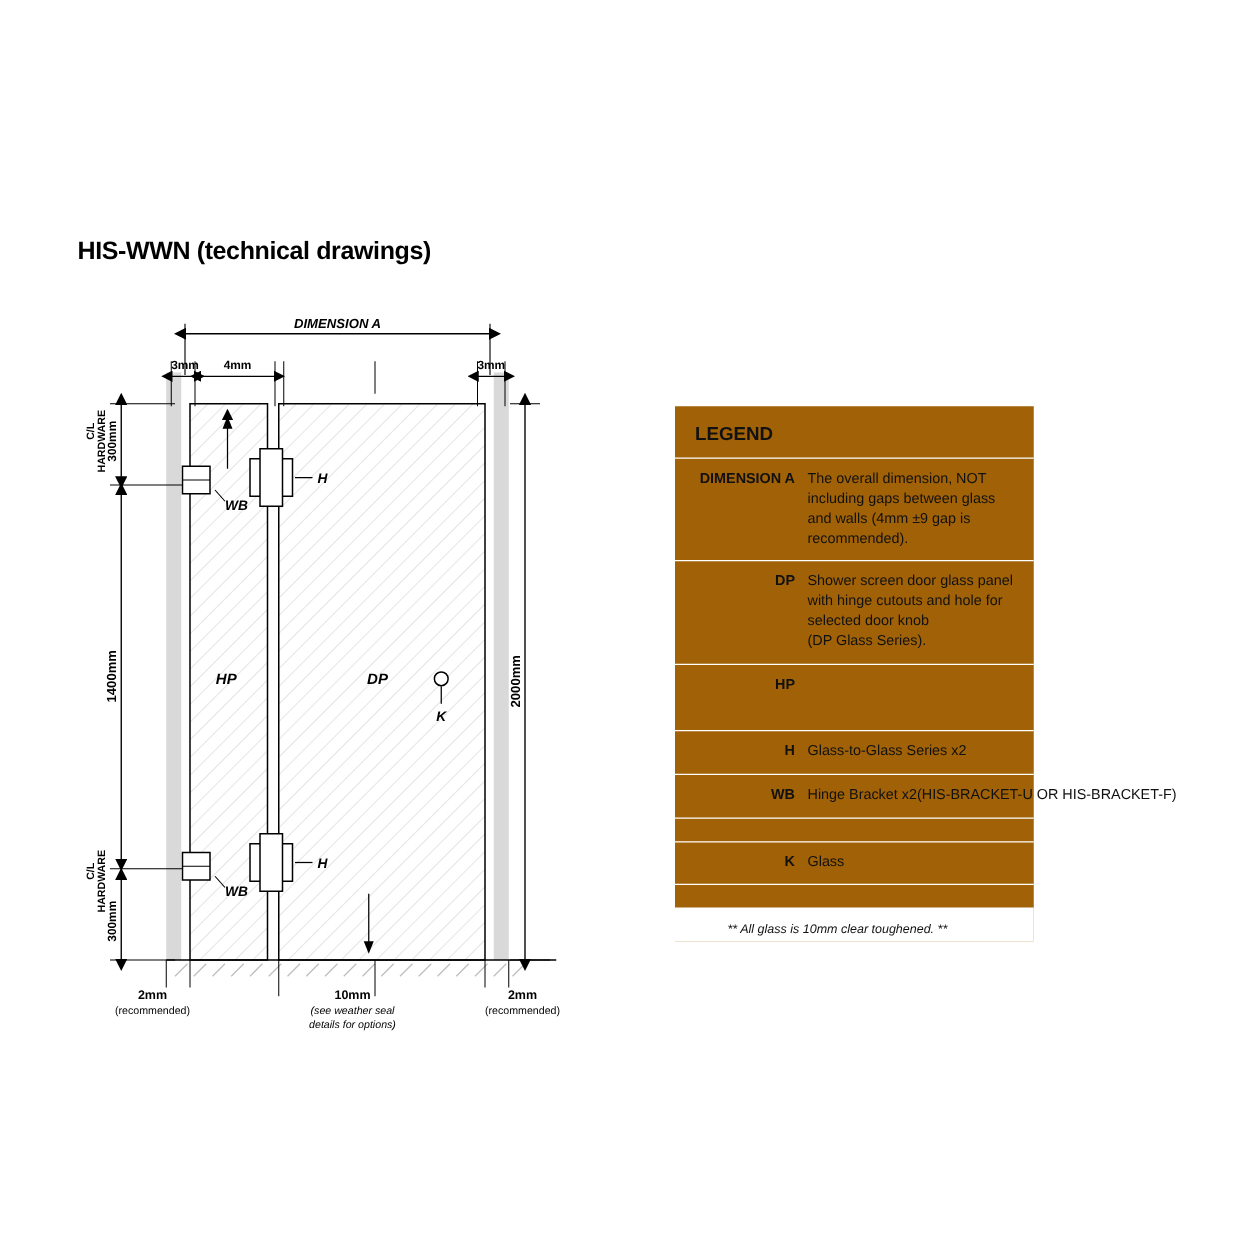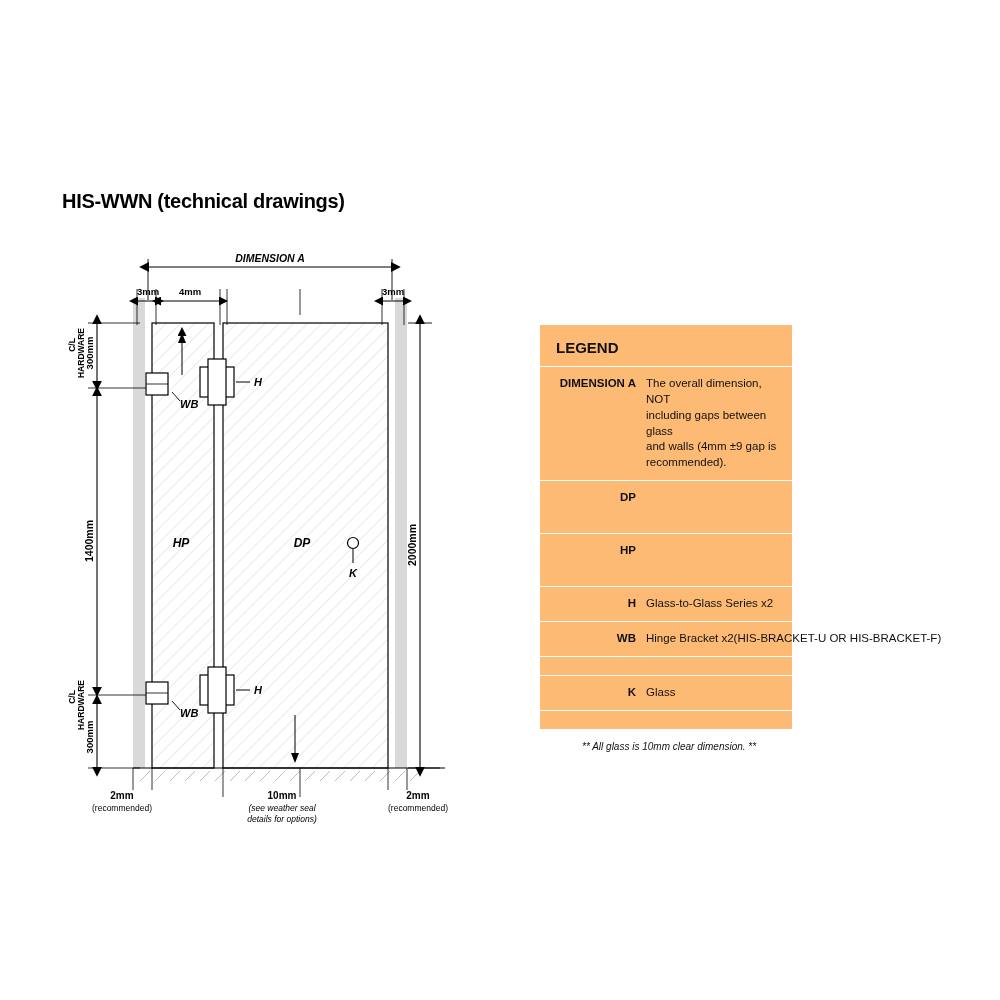--- a/index.html
+++ b/index.html
@@ -38,22 +38,22 @@
     width: 420px;
     height: 600px;
   }
   #drawing svg { display: block; }
 
   
   #legend {
     position: absolute;
     left: 540px;
     top: 325px;
-    width: 252px;
-    background: #fdba74;
+    width: 287px;
+    background: #a16207;
     padding: 0;
   }
   #legend .legend-title {
     font-size: 15px;
     font-weight: bold;
     padding: 14px 16px 10px 16px;
     color: #111;
   }
   .legend-row {
     display: flex;
@@ -250,34 +250,38 @@
 
     <div class="legend-row tall">
       <div class="key">DIMENSION A</div>
       <div class="desc">The overall dimension, NOT
 including gaps between glass
 and walls (4mm ±9 gap is
 recommended).</div>
     </div>
     <div class="legend-row tall">
       <div class="key">DP</div>
+      <div class="desc">Shower screen door glass panel
+with hinge cutouts and hole for
+selected door knob
+(DP Glass Series).</div>
     </div>
     <div class="legend-row tall">
       <div class="key">HP</div>
     </div>
     <div class="legend-row">
       <div class="key">H</div>
       <div class="desc">Glass-to-Glass Series x2</div>
     </div>
     <div class="legend-row wide">
       <div class="key">WB</div>
       <div class="desc">Hinge Bracket x2(HIS-BRACKET-U OR HIS-BRACKET-F)</div>
     </div>
     <div class="spacer"></div>
     <div class="legend-row">
       <div class="key">K</div>
       <div class="desc">Glass</div>
     </div>
     <div class="spacer"></div>
-    <div class="legend-note">** All glass is 10mm clear dimension. **</div>
+    <div class="legend-note">** All glass is 10mm clear toughened. **</div>
   </div>
 
 </div>
 
 </body></html>

